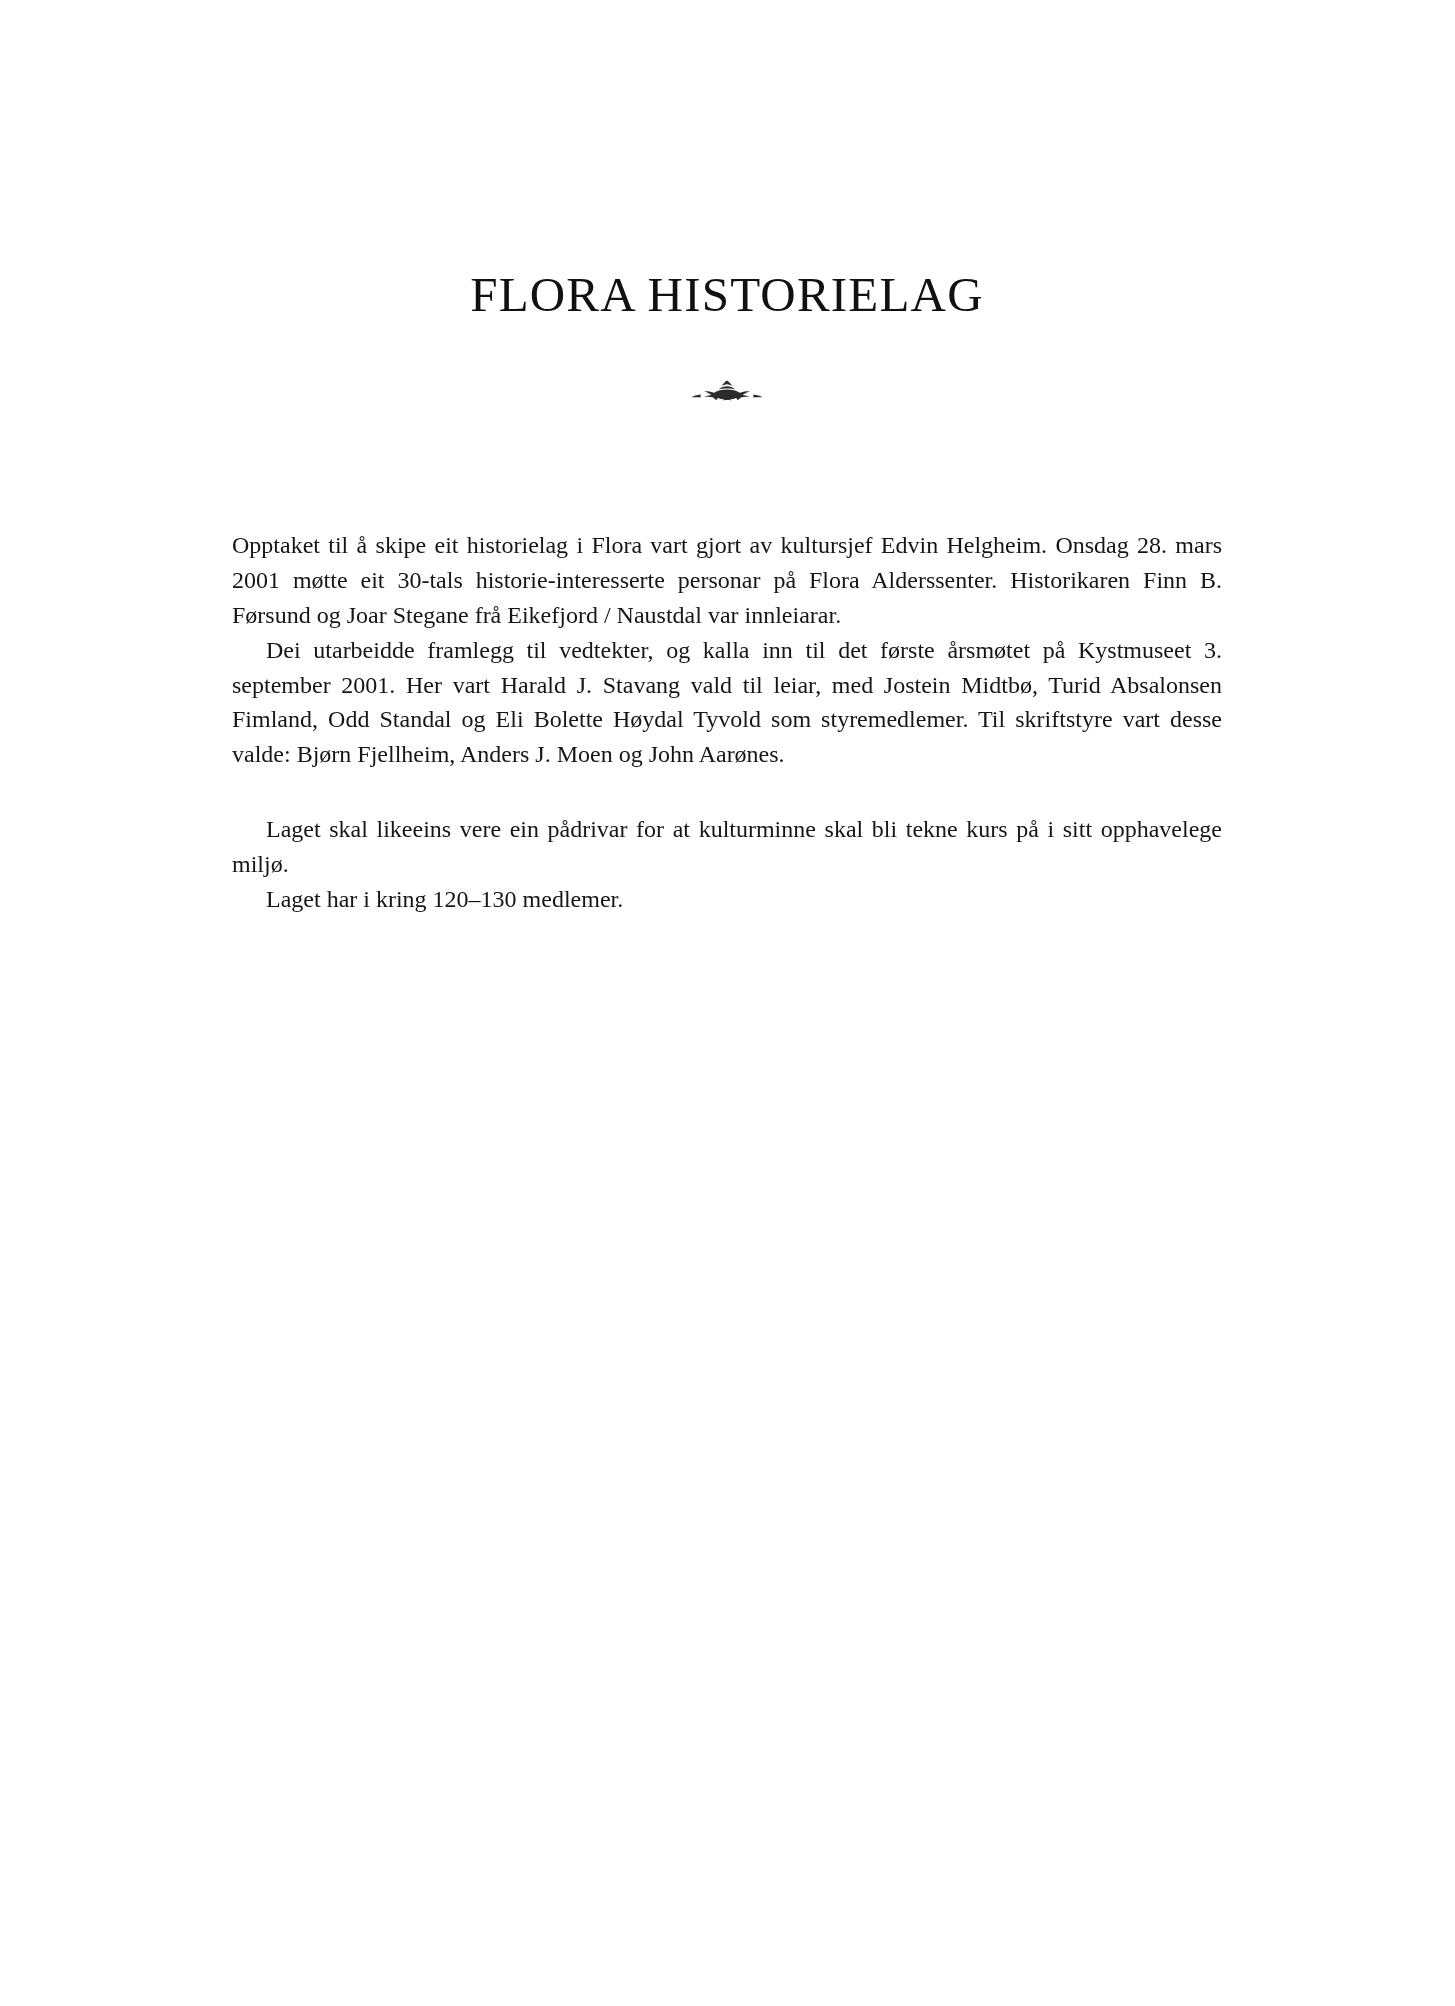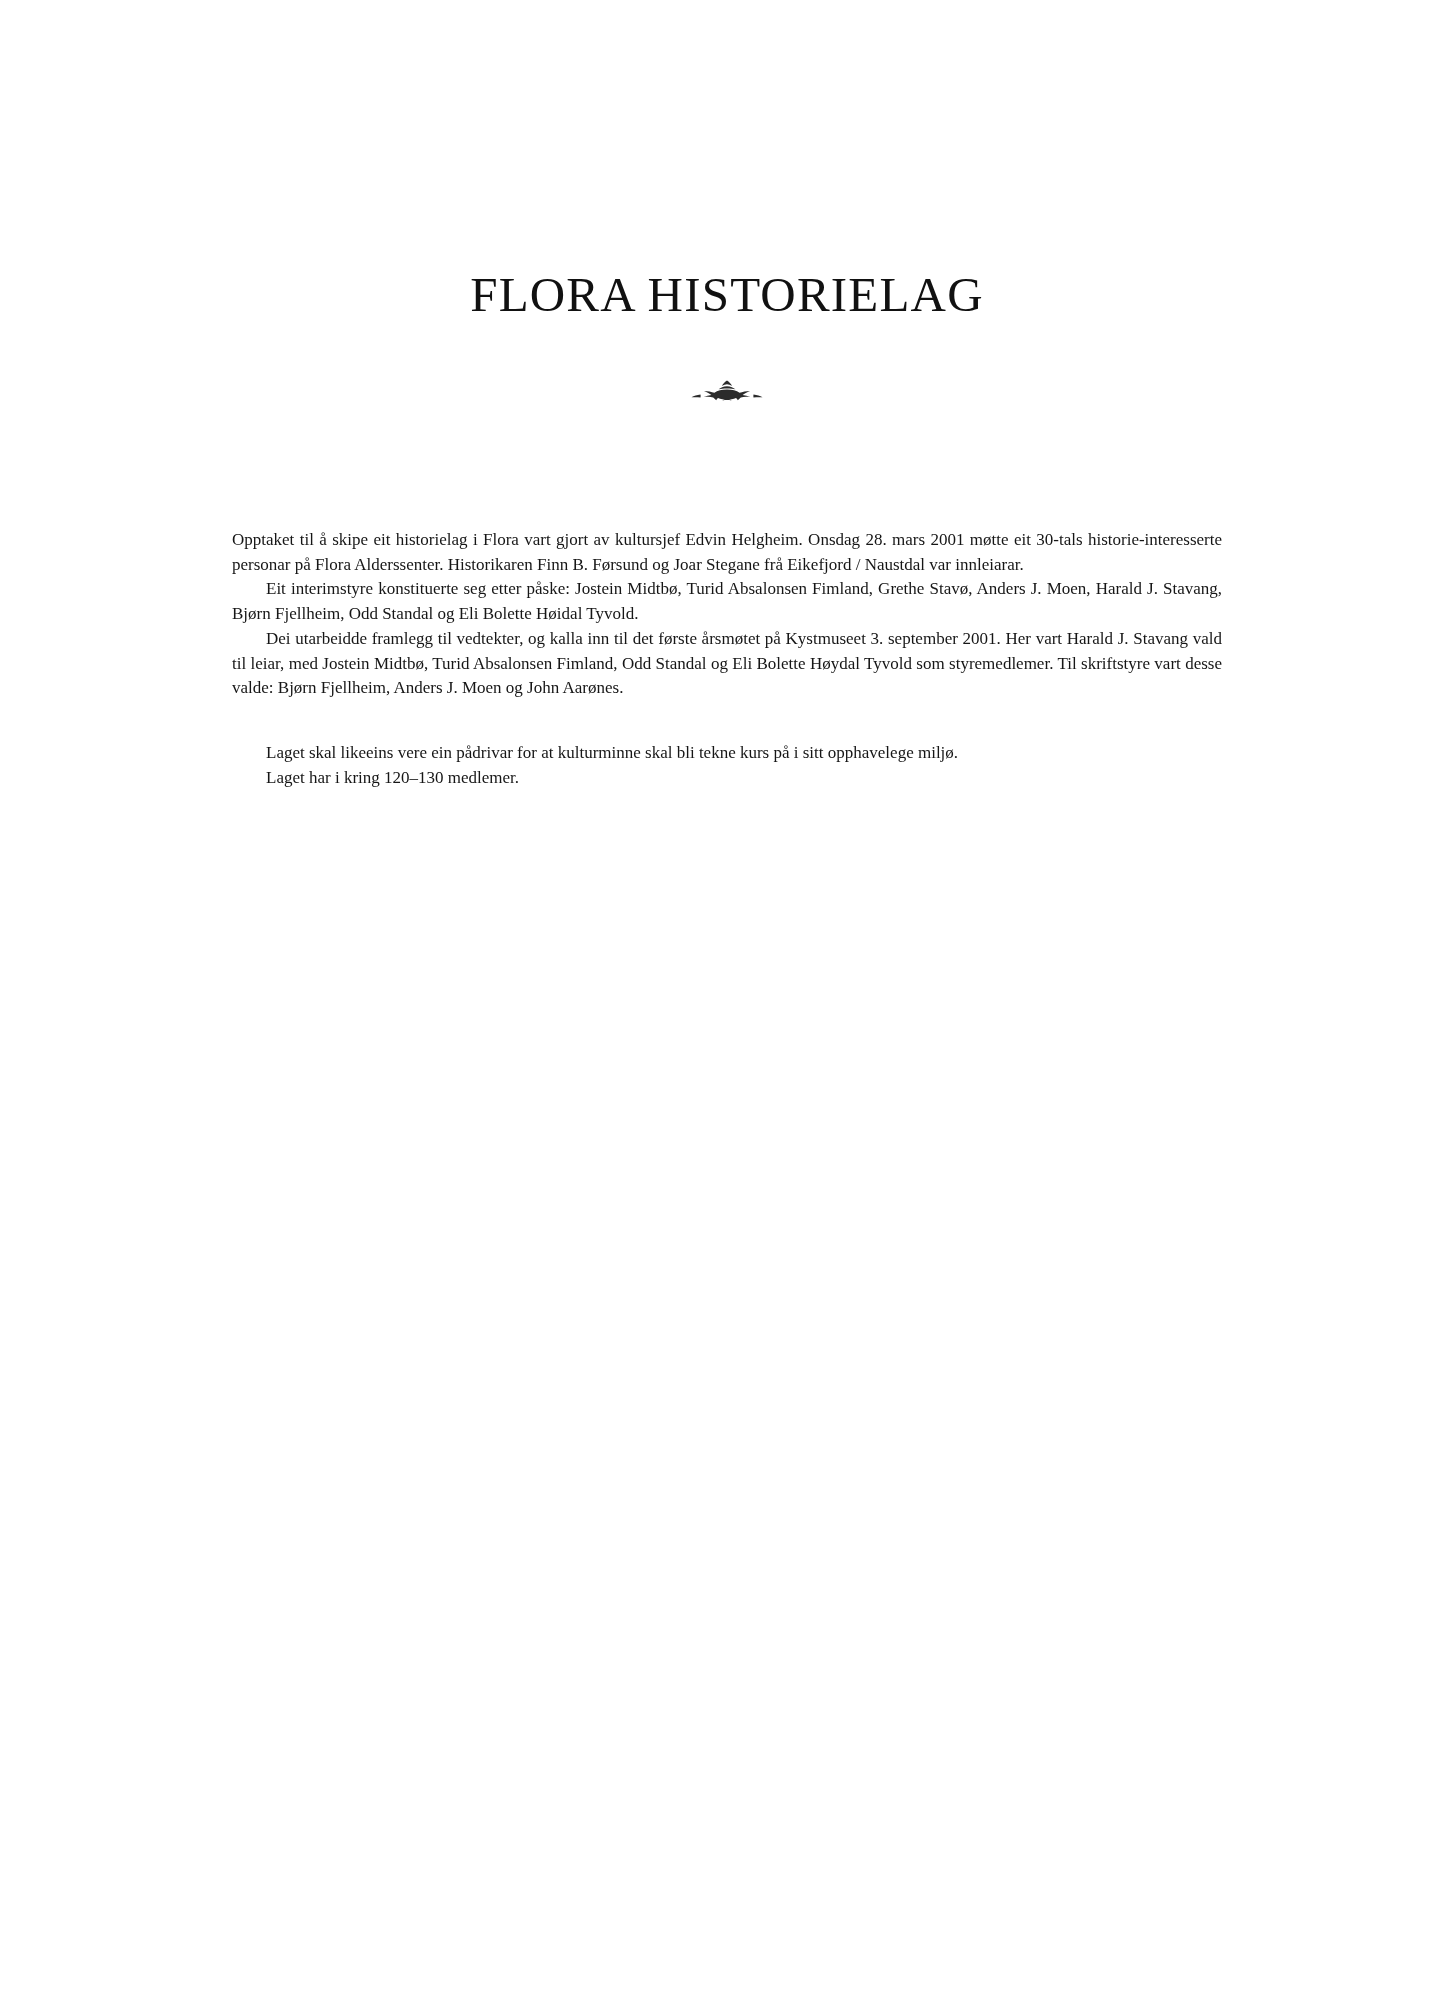--- a/index.html
+++ b/index.html
@@ -45,21 +45,21 @@
     margin-top: 54px;
     text-align: center;
     height: 40px;
     color: #2b2b2b;
   }
   .ornament svg {
     display: inline-block;
   }
   .body-text {
     margin-top: 112px;
-    font-size: 17px;
+    font-size: 24px;
     line-height: 1.455;
     text-align: justify;
     color: #161616;
     -webkit-font-feature-settings: "liga";
   }
   .body-text p {
     margin: 0;
     text-indent: 0;
   }
   .body-text p.indent {
@@ -90,20 +90,19 @@
           <path d="M60 13.6 c5.4 0 9.4 1.2 12.6 3.1 c3-1 6.4-1.6 10.4-1.8 c-3.2 1.2-5.6 2.6-7.4 4.1 c2.6 0.2 5.2 0.9 7.8 2.1 c-3.6-0.5-6.8-0.4-9.6 0.3 c-1.2 0.9-2.2 1.9-3 2.9 c-0.4-0.9-1-1.7-1.8-2.4 c-2.6 1-5.6 1.6-9 1.6 c-3.4 0-6.4-0.6-9-1.6 c-0.8 0.7-1.4 1.5-1.8 2.4 c-0.8-1-1.8-2-3-2.9 c-2.8-0.7-6-0.8-9.6-0.3 c2.6-1.2 5.2-1.9 7.8-2.1 c-1.8-1.5-4.2-2.9-7.4-4.1 c4 0.2 7.4 0.8 10.4 1.8 c3.2-1.9 7.2-3.1 12.6-3.1 z"></path>
           <path d="M33.5 18.4 c-3.6 0.4-6.6 1.4-9 2.9 c3.2-0.3 6.2-0.2 9 0.3 c0.2-1.1 0.2-2.2 0-3.2 z"></path>
           <path d="M86.5 18.4 c3.6 0.4 6.6 1.4 9 2.9 c-3.2-0.3-6.2-0.2-9 0.3 c-0.2-1.1-0.2-2.2 0-3.2 z"></path>
           <path d="M60 22.8 c1.8 0 3.4 0.6 4.6 1.6 c-1.6-0.3-3.1-0.4-4.6-0.4 c-1.5 0-3 0.1-4.6 0.4 c1.2-1 2.8-1.6 4.6-1.6 z"></path>
         </g>
       </svg>
     </div>
 
     <div class="body-text">
       <p class="plain">Opptaket til å skipe eit historielag i Flora vart gjort av kultursjef Edvin Helgheim. Onsdag 28. mars 2001 møtte eit 30-tals historie-interesserte personar på Flora Alderssenter. Historikaren Finn B. Førsund og Joar Stegane frå Eikefjord / Naustdal var innleiarar.</p>
-      <p class="indent">Eit interimstyre konstituerte seg etter påske: Jostein Midtbø, Turid Absalonsen Fimland, Grethe Stavø, Anders J. Moen, Harald J. Stavang, Bjørn Fjellheim, Odd Standal og Eli Bolette Høidal Tyvold.</p>
       <p class="indent">Dei utarbeidde framlegg til vedtekter, og kalla inn til det første årsmøtet på Kystmuseet 3. september 2001. Her vart Harald J. Stavang vald til leiar, med Jostein Midtbø, Turid Absalonsen Fimland, Odd Standal og Eli Bolette Høydal Tyvold som styremedlemer. Til skriftstyre vart desse valde: Bjørn Fjellheim, Anders J. Moen og John Aarønes.</p>
       <p class="indent gap-before">Laget skal likeeins vere ein pådrivar for at kulturminne skal bli tekne kurs på i sitt opphavelege miljø.</p>
       <p class="indent">Laget har i kring 120–130 medlemer.</p>
     </div>
 
   </div>
 </div>
 
 </body></html>

